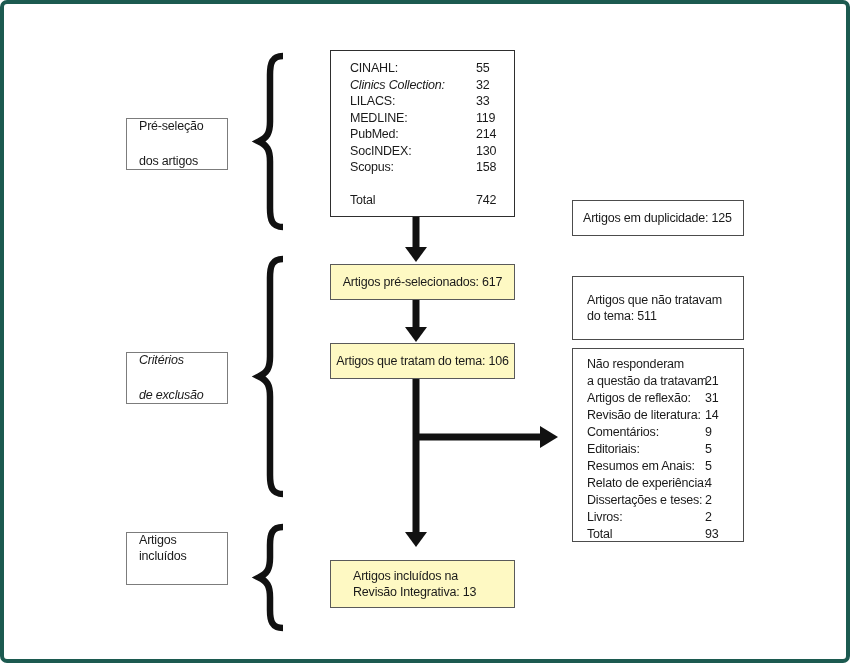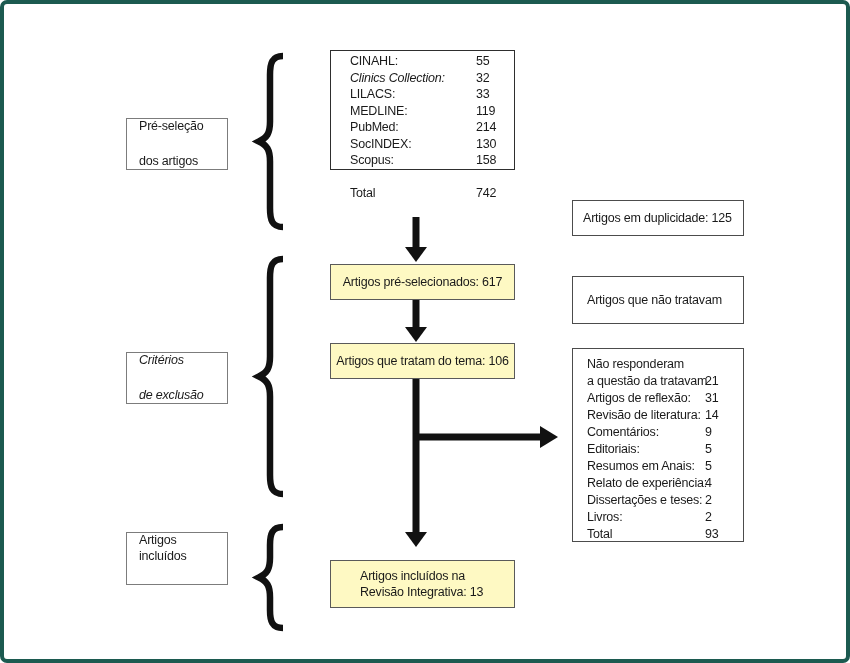--- a/index.html
+++ b/index.html
@@ -21,24 +21,24 @@
     font-size: 12.5px;
     letter-spacing: -0.2px;
   }
   .abs { position: absolute; box-sizing: border-box; }
 
   
   .connector-layer { left: 0; top: 0; width: 850px; height: 663px; pointer-events: none; }
 
   
   .sources-box {
-    left: 326px; top: 46px; width: 185px; height: 120px;
+    left: 326px; top: 46px; width: 185px; height: 167px;
     border: 1.5px solid #2e2e2e;
     background: #ffffff;
-    padding: 2px 0 0 19px;
+    padding: 9px 0 0 19px;
   }
   .src-row { position: relative; height: 16.5px; line-height: 16.5px; }
   .src-row .val { position: absolute; left: 126px; top: 0; }
   .src-row.italic .lbl { font-style: italic; }
   .src-total { margin-top: 16.5px; }
 
   
   .stage-box {
     left: 122px; width: 102px;
     border: 1px solid #7c7c7c;
@@ -54,35 +54,35 @@
   .flow-box {
     left: 326px; width: 185px;
     border: 1px solid #5a5a5a;
     background: #fef9c3;
     display: flex; align-items: center; justify-content: center;
   }
   .flow-preselected { top: 260px; height: 36px; }
   .flow-theme       { top: 339px; height: 36px; text-align: center; }
   .flow-included    { top: 556px; height: 48px;
     flex-direction: column; align-items: flex-start; justify-content: center;
-    padding-left: 29px; line-height: 16px;
+    padding-left: 22px; line-height: 16px;
   }
 
   
   .side-box {
     left: 568px; width: 172px;
     border: 1px solid #4c4c4c;
     background: #ffffff;
   }
   .side-dup {
     top: 196px; height: 36px;
     display: flex; align-items: center; padding-left: 10px;
   }
   .side-offtheme {
-    top: 272px; height: 48px;
+    top: 272px; height: 64px;
     display: flex; flex-direction: column; justify-content: center;
     padding-left: 14px; line-height: 16px;
   }
   .side-reasons {
     top: 344px; height: 194px;
     padding: 7px 0 0 14px;
   }
   .exc-row { position: relative; height: 17px; line-height: 17px; }
   .exc-row .val { position: absolute; left: 118px; top: 0; }
 </style>
@@ -171,20 +171,21 @@
   <div class="abs flow-box flow-included">
     <span>Artigos incluídos na</span>
     <span>Revisão Integrativa: 13</span>
   </div>
 
   <div class="abs side-box side-dup">
     <span>Artigos em duplicidade: 125</span>
   </div>
   <div class="abs side-box side-offtheme">
     <span>Artigos que não tratavam</span>
+    <span>do tema: 511</span>
   </div>
   <div class="abs side-box side-reasons">
     <div class="exc-row">
       <span class="lbl">Não responderam</span>
       <span class="val"></span>
     </div>
     <div class="exc-row">
       <span class="lbl">a questão da tratavam</span>
       <span class="val">21</span>
     </div>

